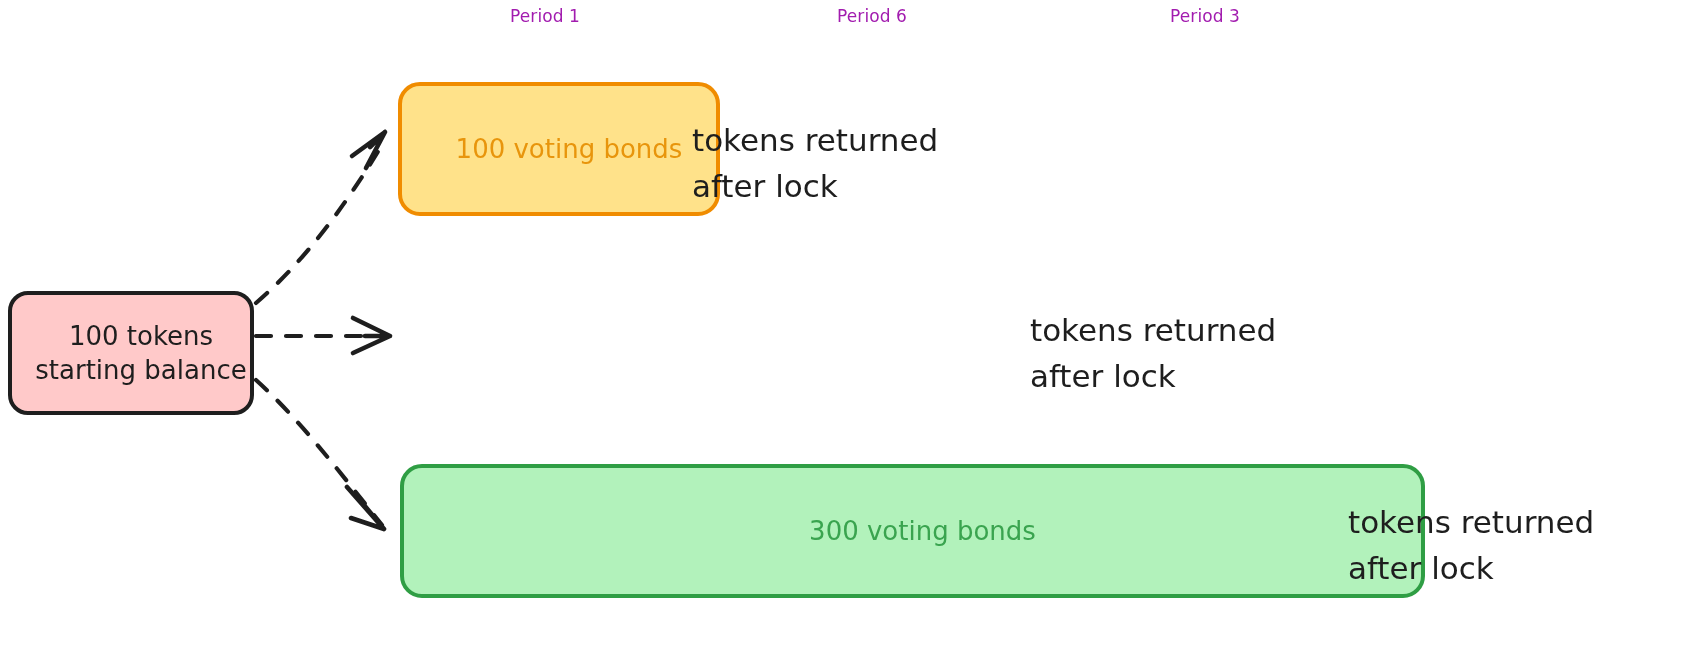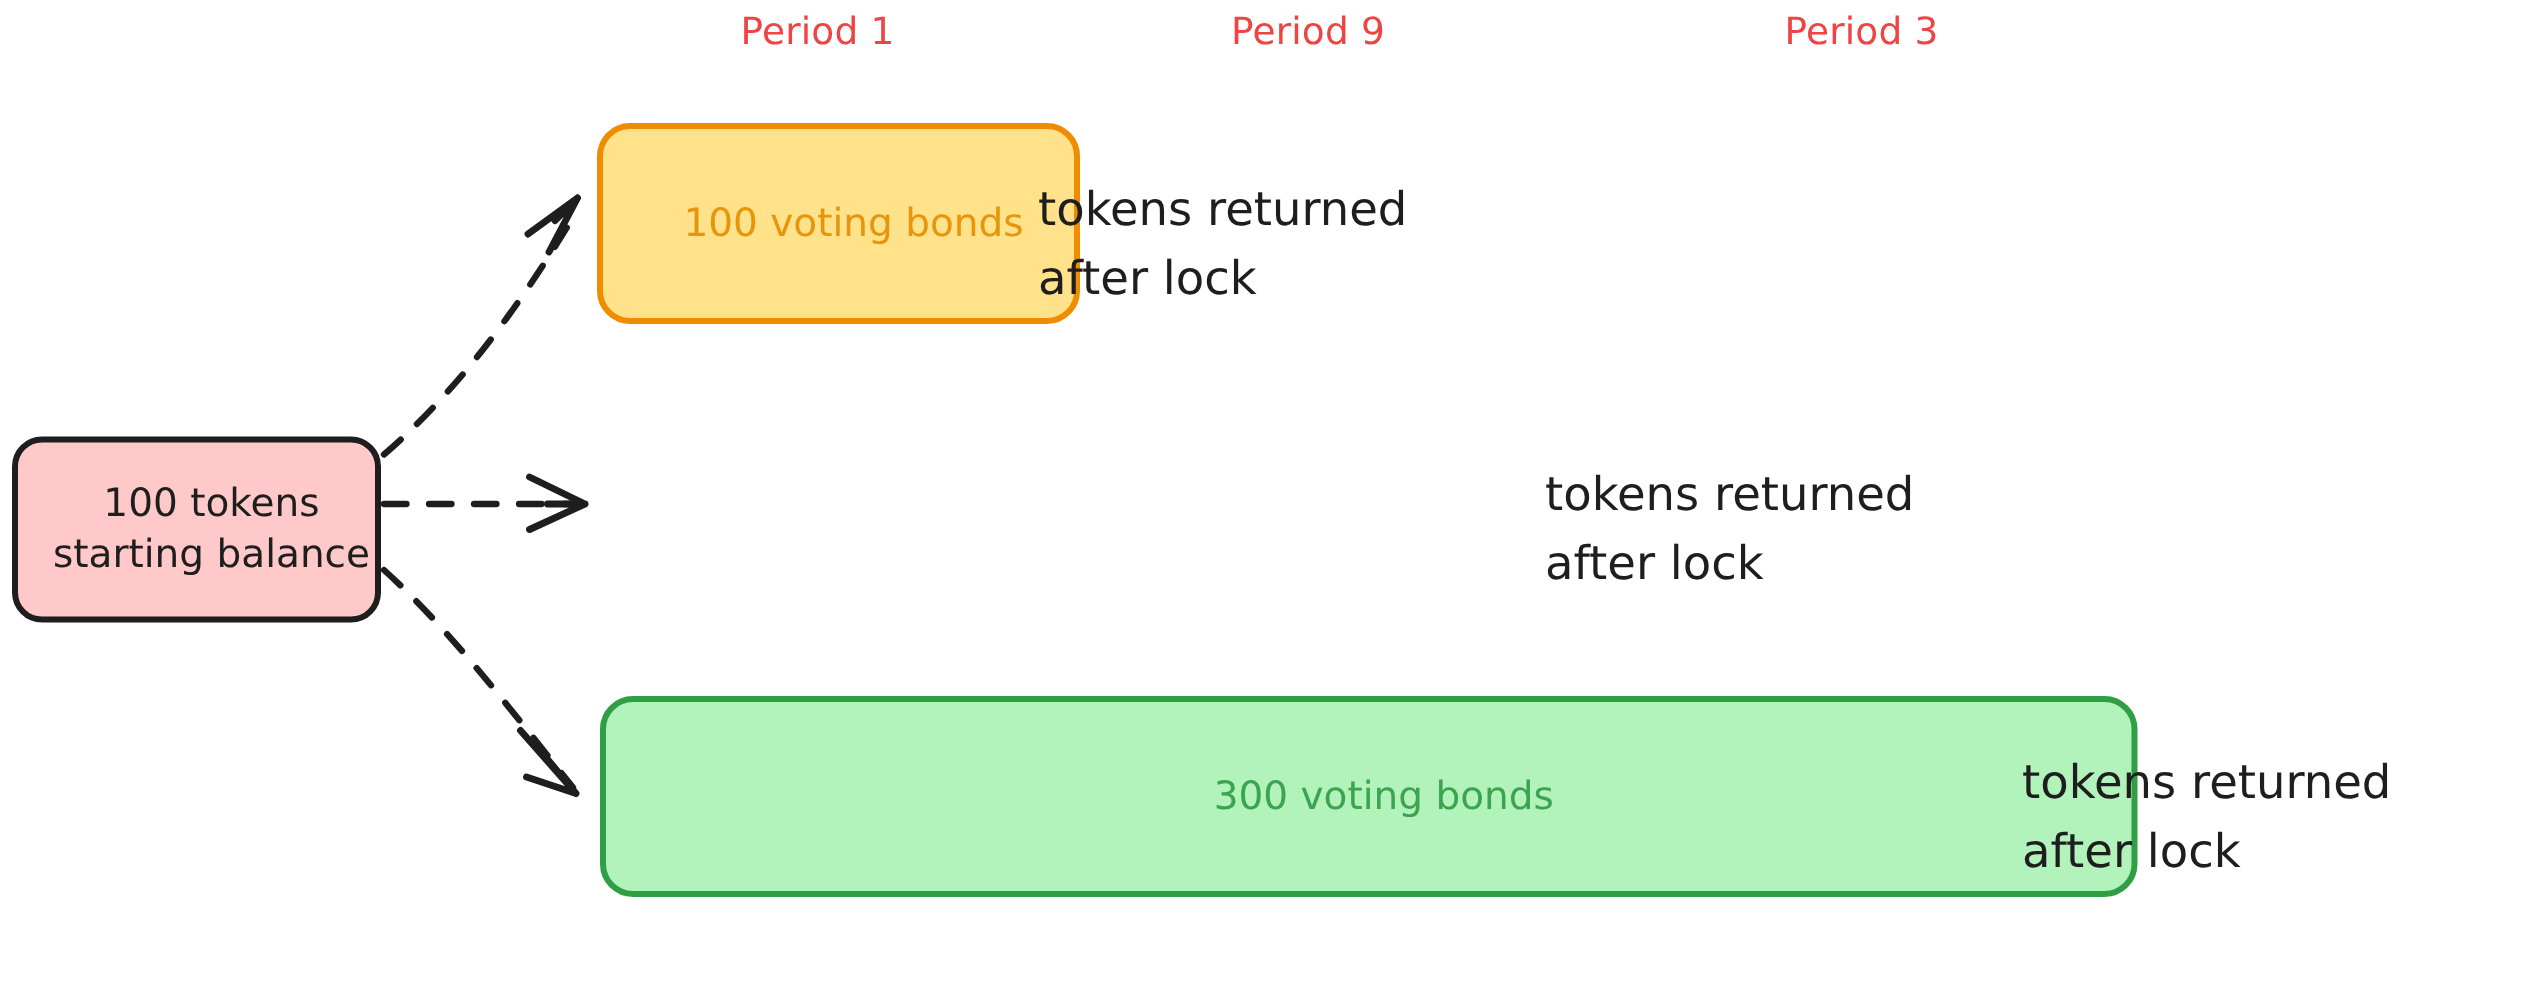--- a/index.html
+++ b/index.html
@@ -14,22 +14,22 @@
     position: relative;
     width: 1690px;
     height: 659px;
     background: #ffffff;
     overflow: hidden;
   }
 
   
   .period-label {
     position: absolute;
-    font-size: 25px;
-    color: #ef4444;
+    font-size: 17px;
+    color: #a21caf;
     letter-spacing: 0.1px;
     white-space: nowrap;
     text-align: left;
     transform: translateX(-50%);
   }
 
   
   .node {
     position: absolute;
     box-sizing: border-box;
@@ -103,22 +103,22 @@
     stroke-linecap: round;
     stroke-linejoin: round;
   }
 </style>
 </head>
 <body>
 
 <div id="canvas">
 
   <div class="period-label" style="left:545px; top:6px;">Period 1</div>
-  <div class="period-label" style="left:872px; top:6px;">Period 9</div>
-  <div class="period-label" style="left:1205px; top:6px;margin-left:36px;">Period 3</div>
+  <div class="period-label" style="left:872px; top:6px;">Period 6</div>
+  <div class="period-label" style="left:1205px; top:6px;">Period 3</div>
 
   <svg id="arrows" viewBox="0 0 1690 659">
 
     <path class="arrow-line" d="M256,303 C300,265 340,215 385,140"></path>
     <path class="arrow-head" d="M352,156 L385,132 L366,168 M385,132 L370,147"></path>
 
     <path class="arrow-line" d="M256,336 L380,336"></path>
     <path class="arrow-head" d="M353,318 L390,336 L353,353 M390,336 L365,336"></path>
 
     <path class="arrow-line" d="M256,380 C300,420 338,470 382,525"></path>

